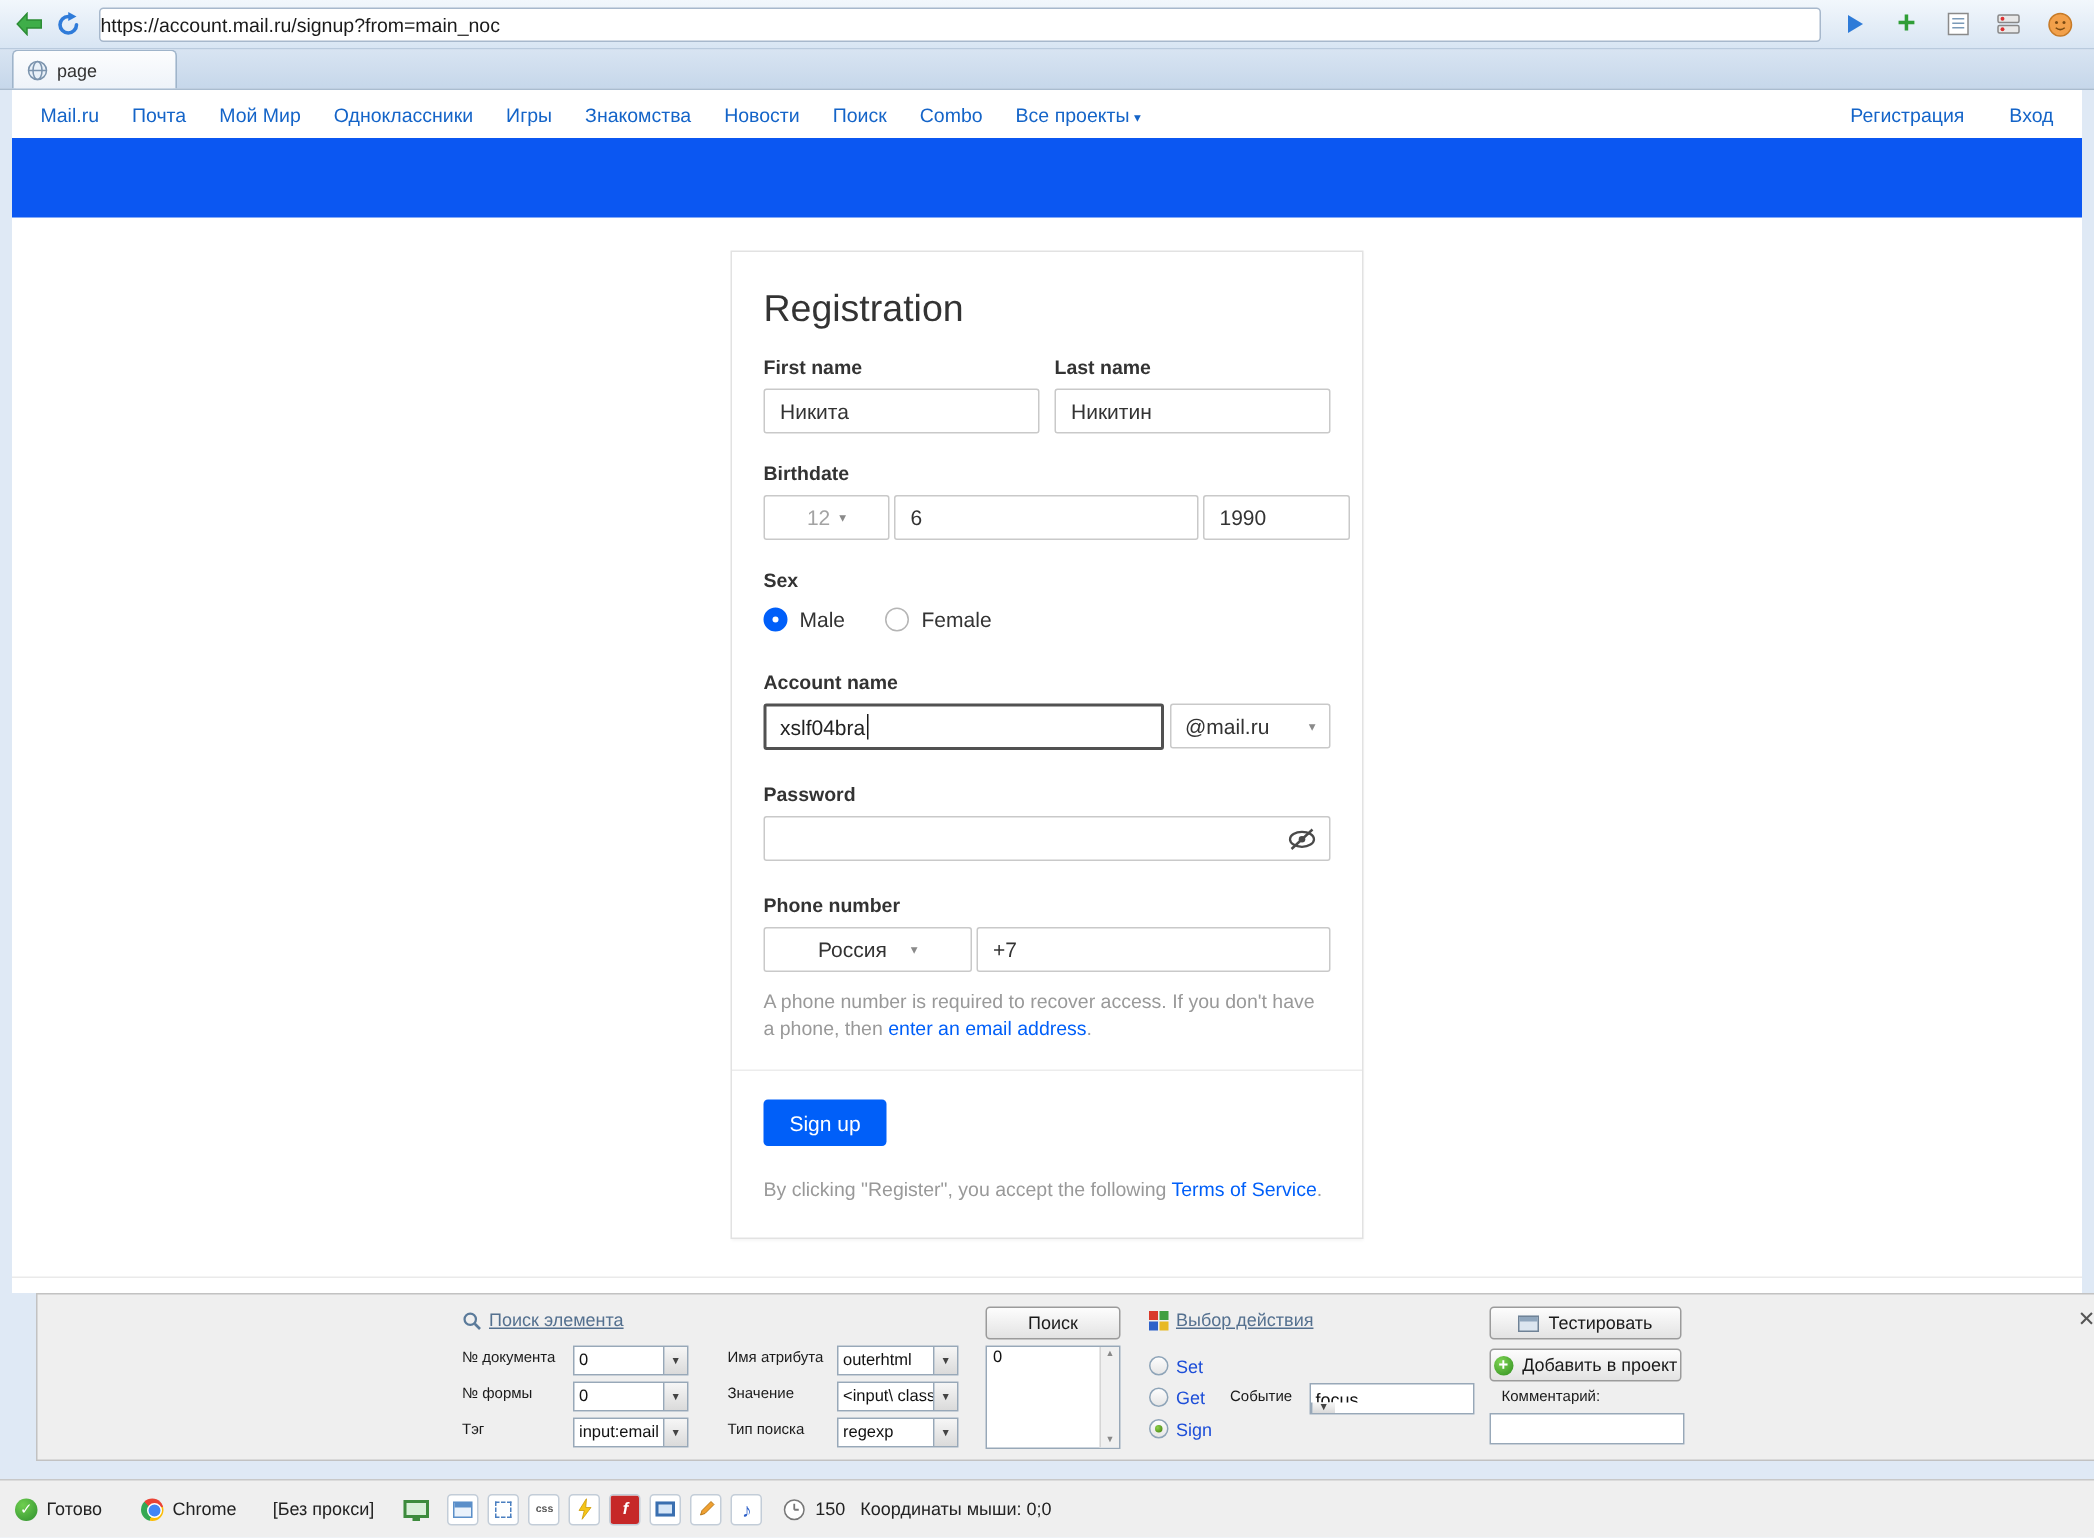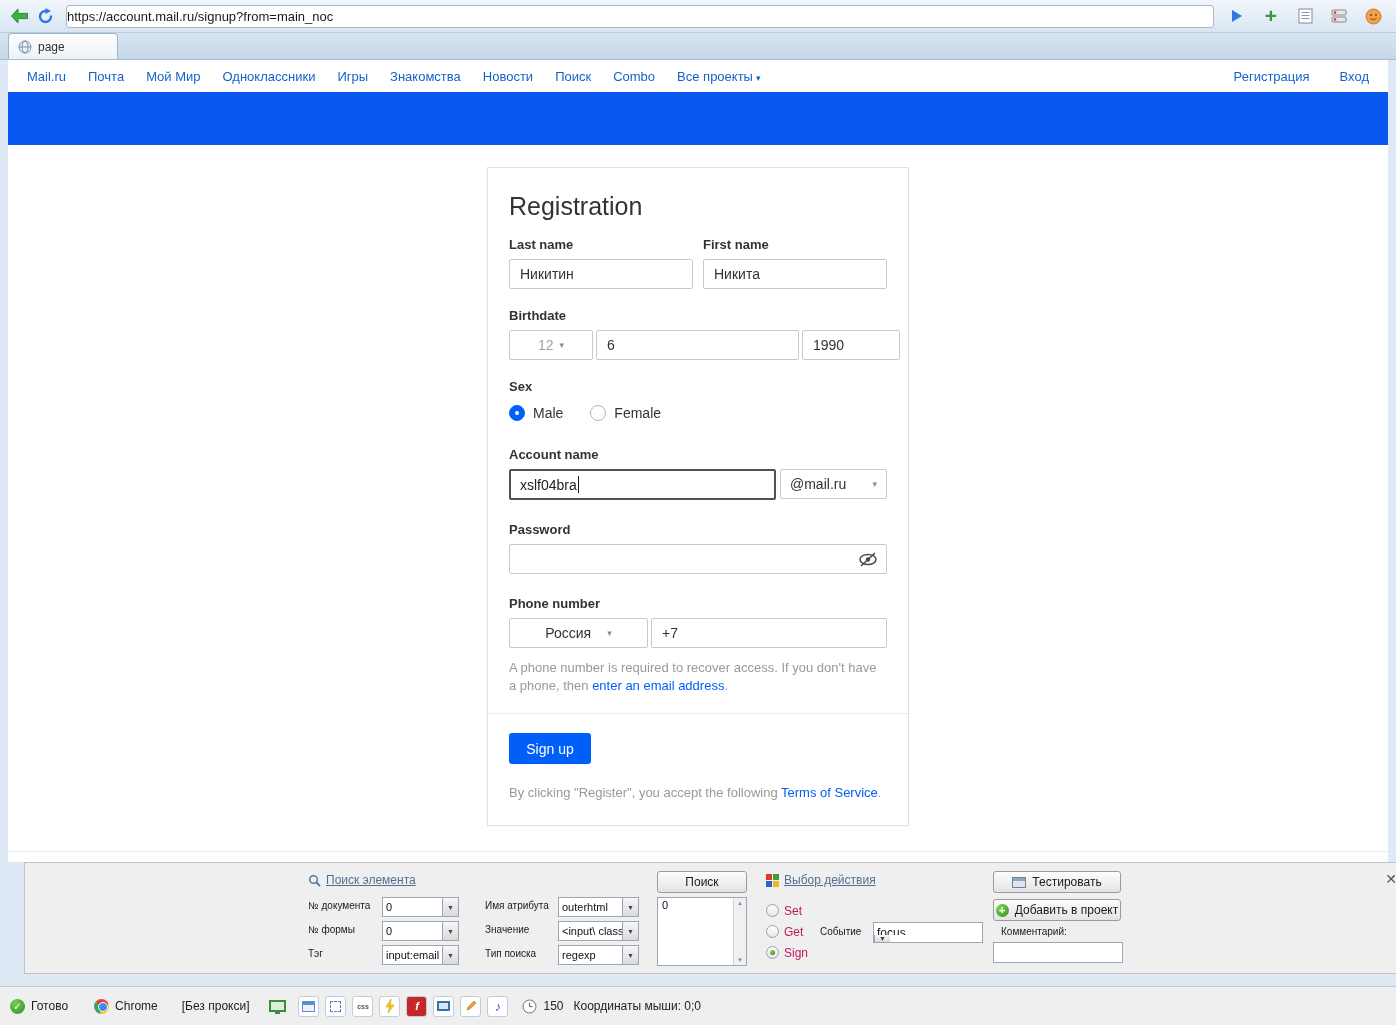--- a/index.html
+++ b/index.html
@@ -92,21 +92,21 @@
     gap: 6px; cursor: pointer; font-family: inherit; }
   .listbox { position: absolute; background: #fff; border: 1px solid #98a8b8; font-size: 11px; color: #111; }
   .listbox .li { padding: 1px 4px; }
   .lb-scroll { position: absolute; right: 0; top: 0; bottom: 0; width: 13px; background: #f0f0f0;
     border-left: 1px solid #d5d5d5; display: flex; flex-direction: column; justify-content: space-between;
     align-items: center; font-size: 6px; color: #888; padding: 2px 0; cursor: pointer; }
   .pradio { position: absolute; width: 13px; height: 13px; border-radius: 50%; border: 1px solid #8ea4b8;
     background: linear-gradient(#fdfdfd, #e6e6e6); cursor: pointer; }
   .pradio.checked::after { content: ""; position: absolute; left: 3px; top: 3px; width: 5px; height: 5px;
     border-radius: 50%; background: radial-gradient(circle at 35% 35%, #8ed14a, #3f7d0a); }
-  .prlabel { position: absolute; font-size: 12px; color: #be185d; cursor: pointer; }
+  .prlabel { position: absolute; font-size: 12px; color: #1d4ed8; cursor: pointer; }
   .pinput { position: absolute; height: 21px; border: 1px solid #98a8b8; background: #fff; font-size: 12px;
     padding: 0 4px; font-family: inherit; }
   .pclose { position: absolute; font-size: 14px; color: #555; width: 16px; height: 16px; text-align: center;
     line-height: 16px; cursor: pointer; }
   .action-icon { display: inline-grid; grid-template-columns: 6px 6px; grid-template-rows: 6px 6px; gap: 1px; }
   .action-icon b:nth-child(1) { background: #d93a2b; }
   .action-icon b:nth-child(2) { background: #3f9e3f; }
   .action-icon b:nth-child(3) { background: #2f62c9; }
   .action-icon b:nth-child(4) { background: #e8b923; }
   .winicon { width: 14px; height: 11px; border: 1px solid #6f8296; background: #dce6f0; position: relative; flex: none; }
@@ -217,26 +217,26 @@
     <a class="rlink">Вход</a>
   </div>
 
   <div class="banner"></div>
 
   <div class="card">
     <h1>Registration</h1>
 
     <div class="frow">
       <div class="fcol">
+        <div class="flabel">First name</div>
+        <input class="minput" value="Никита" style="">
+      </div>
+      <div class="fcol">
         <div class="flabel">Last name</div>
         <input class="minput" value="Никитин" style="">
-      </div>
-      <div class="fcol">
-        <div class="flabel">First name</div>
-        <input class="minput" value="Никита" style="">
       </div>
     </div>
 
     <div class="sect">
       <div class="flabel">Birthdate</div>
       <div class="bd-row">
         <div class="mselect month">
           <span>12</span>
           <span class="arr">▾</span>
         </div>

